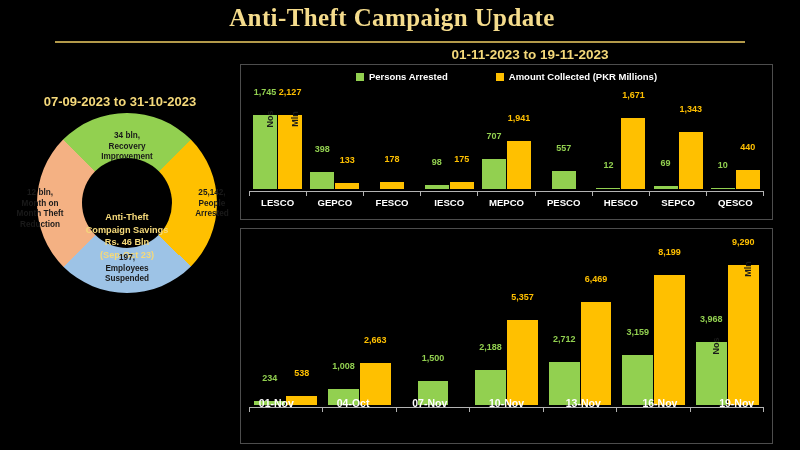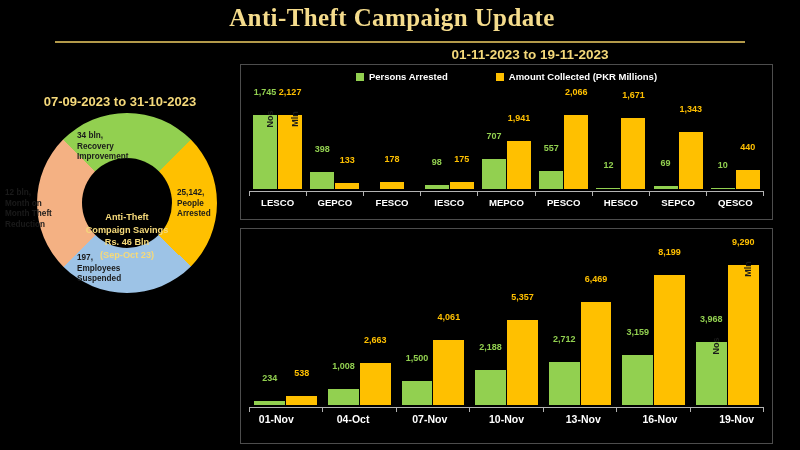--- a/index.html
+++ b/index.html
@@ -86,21 +86,21 @@
     width: 104px;
     text-align: center;
     font-size: 9.2px;
     font-weight: bold;
     line-height: 12.6px;
     color: #f5d97a;
     margin-top: 32px;
   }
   .seg-label {
     position: absolute;
-    text-align: left;
+    text-align: center;
     font-size: 8.2px;
     font-weight: bold;
     line-height: 10.5px;
     color: #1a1a1a;
   }
   .seg-top    { left: 40px;  top: 18px;  width: 100px; }
   .seg-right  { left: 140px; top: 75px;  width: 70px;  }
   .seg-bottom { left: 40px;  top: 140px; width: 100px; }
   .seg-left   { left: -32px; top: 75px;  width: 70px;  }
 
@@ -204,21 +204,21 @@
     border-right: 1px solid #b3b3b3;
   }
   .tick-cell:first-child { border-left: 1px solid #b3b3b3; }
 
   .cats {
     position: absolute;
     left: 8px; right: 8px;
     display: flex;
   }
   #cats-top    { top: 132px; }
-  #cats-bottom { top: 184px; gap: 22px; }
+  #cats-bottom { top: 168px; gap: 22px; }
   .cat-label {
     flex: 1 1 0;
     text-align: center;
     font-size: 9.6px;
     font-weight: bold;
     color: #ffffff;
   }
   #cats-bottom .cat-label { font-size: 10.5px; }
 </style>
 </head>
@@ -323,24 +323,20 @@
           <div class="bar-slot">
             <div class="bar-value val-amber">1,941</div>
             <div class="bar bar-amber" style="height: 46.6685%;"></div>
           </div>
         </div>
         <div class="group">
           <div class="bar-slot">
             <div class="bar-value val-green">557</div>
             <div class="bar bar-green" style="height: 17.2525%;"></div>
           </div>
-          <div class="bar-slot">
-            <div class="bar-value val-amber">2,066</div>
-            <div class="bar bar-amber" style="height: 85.4763%;"></div>
-          </div>
         </div>
         <div class="group">
           <div class="bar-slot">
             <div class="bar-value val-green">12</div>
             <div class="bar bar-green" style="height: 1.2%;"></div>
           </div>
           <div class="bar-slot">
             <div class="bar-value val-amber">1,671</div>
             <div class="bar bar-amber" style="height: 69.134%;"></div>
           </div>
@@ -411,24 +407,20 @@
           <div class="bar-slot">
             <div class="bar-value val-amber">2,663</div>
             <div class="bar bar-amber" style="height: 25.2254%;"></div>
           </div>
         </div>
         <div class="group">
           <div class="bar-slot">
             <div class="bar-value val-green">1,500</div>
             <div class="bar bar-green" style="height: 14.2088%;"></div>
           </div>
-          <div class="bar-slot">
-            <div class="bar-value val-amber">4,061</div>
-            <div class="bar bar-amber" style="height: 38.468%;"></div>
-          </div>
         </div>
         <div class="group">
           <div class="bar-slot">
             <div class="bar-value val-green">2,188</div>
             <div class="bar bar-green" style="height: 20.7259%;"></div>
           </div>
           <div class="bar-slot">
             <div class="bar-value val-amber">5,357</div>
             <div class="bar bar-amber" style="height: 50.7445%;"></div>
           </div>

